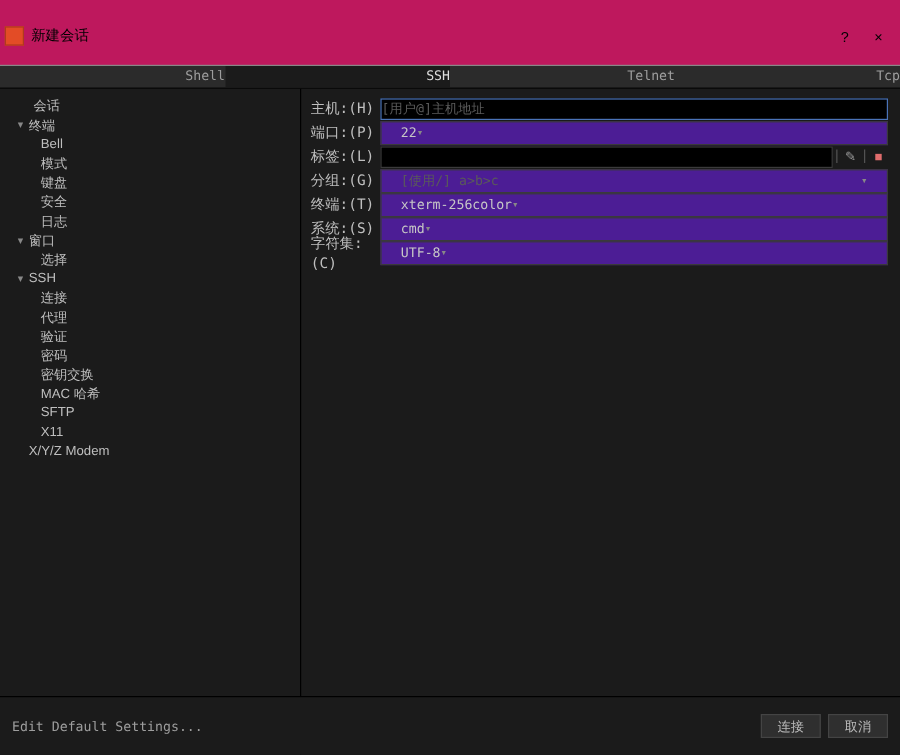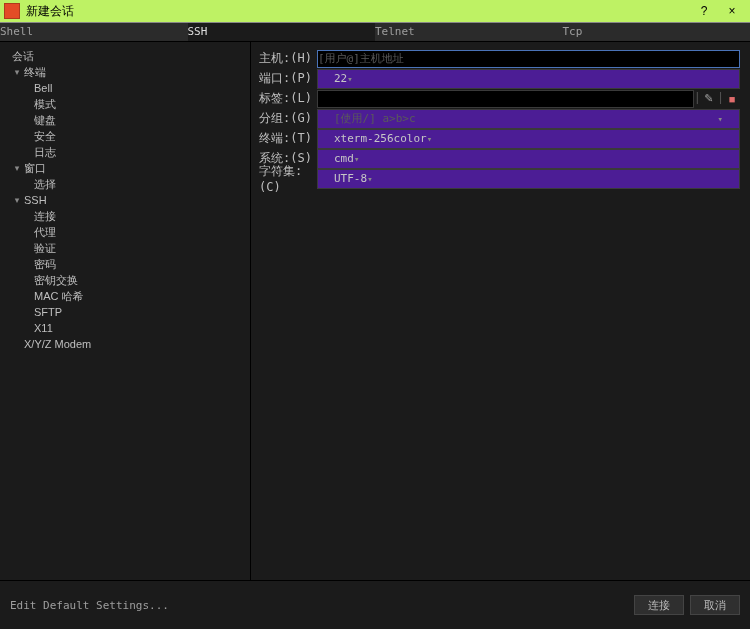--- a/index.html
+++ b/index.html
@@ -1,27 +1,27 @@
 <!DOCTYPE html>
 <html><head>
 <meta charset="utf-8">
 <style>
   html,body{margin:0;padding:0;width:750px;height:629px;background:#1e1e1e;color:#c6c6c6;font-family:"Segoe UI",Arial,sans-serif;font-size:12px;overflow:hidden}
-  .titlebar{height:22px;background:#bef264;color:#000;display:flex;align-items:center;padding:0 4px;border-bottom:1px solid #888;font-size:12px}
+  .titlebar{height:22px;background:#be185d;color:#000;display:flex;align-items:flex-end;padding:16px 4px;border-bottom:1px solid #888;font-size:12px}
   .titlebar .app-icon{width:14px;height:14px;background:#e34c26;margin-right:6px;border:1px solid #b03a1c}
   .titlebar .title{flex:1}
   .titlebar .win-btn{width:28px;text-align:center;cursor:pointer}
   .tabs{display:flex;background:#2b2b2b;height:18px;border-bottom:1px solid #000}
-  .tab{flex:1;text-align:left;font-size:11px;line-height:18px;color:#9e9e9e;cursor:pointer;font-family:Consolas,monospace}
+  .tab{flex:1;text-align:right;font-size:11px;line-height:18px;color:#9e9e9e;cursor:pointer;font-family:Consolas,monospace}
   .tab.active{background:#1b1b1b;color:#ddd}
   .body{display:flex;height:560px;background:#1b1b1b}
   .sidebar{width:250px;border-right:1px solid #000;overflow:auto;padding-top:6px}
   .tree-item{display:flex;align-items:center;height:16px;padding:0 0 0 6px;font-size:11px;color:#bfbfbf;cursor:pointer;white-space:nowrap}
   .caret{width:10px;text-align:center;color:#888;font-size:9px;margin-right:2px}
-  .tree-item.d0{padding-left:0}
+  .tree-item.d0{padding-left:16px}
   .tree-item.d1{padding-left:12px}
   .tree-item.d2{padding-left:34px}
   .form{flex:1;padding:8px 10px 0 8px}
   .row{display:flex;align-items:center;margin-bottom:3px;height:17px}
   .row.tall{height:56px;align-items:flex-start}
   .lbl{width:54px;text-align:left;font-size:12px;color:#bfbfbf;padding-right:4px;font-family:"Microsoft YaHei",Consolas,monospace}
   .fld{flex:1;height:16px;background:#000000;border:1px solid #3a3a3a;color:#c6c6c6;font-size:11px;padding:0 0;font-family:Consolas,monospace;outline:none}
   .fld.first{border:1px solid #4a73b8}
   .fld::placeholder{color:#5a5a5a}
   .select{flex:1;height:18px;background:#4c1d95;border:1px solid #3a3a3a;color:#c6c6c6;font-size:11px;padding:0 16px;display:flex;align-items:center;cursor:pointer;font-family:Consolas,monospace}

